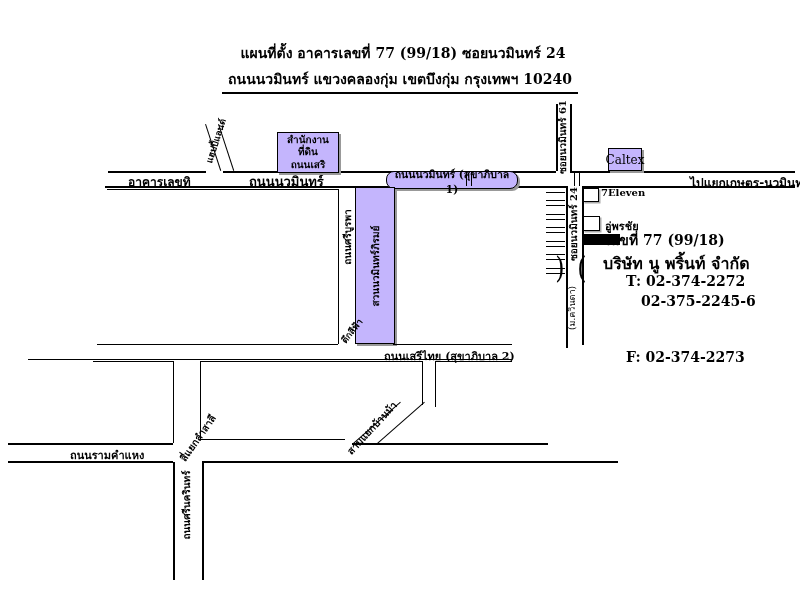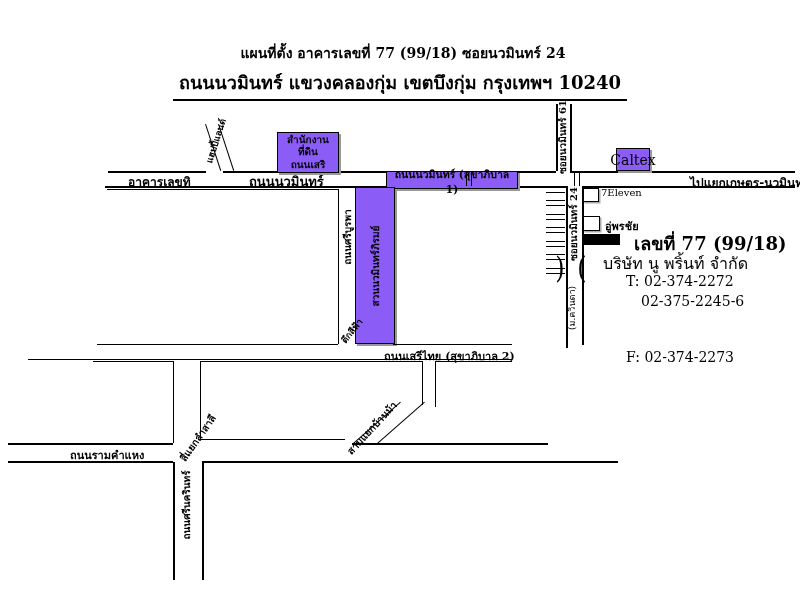--- a/index.html
+++ b/index.html
@@ -4,76 +4,76 @@
 <style>
   html,body{margin:0;padding:0;background:#fff;}
   .map{position:relative;width:800px;height:600px;background:#fff;overflow:hidden;
        font-family:"DejaVu Serif","Liberation Serif",serif;color:#000;}
   .hline{position:absolute;height:0;border-top:2px solid #000;}
   .hline.thin{border-top:1.5px solid #000;}
   .vline{position:absolute;width:0;border-left:2px solid #000;}
   .vline.thin{border-left:1.5px solid #000;}
   .dline{position:absolute;height:0;border-top:1.5px solid #000;transform-origin:0 0;}
   .lbl{position:absolute;white-space:nowrap;font-weight:bold;font-size:12px;}
-  .lbl.plain{font-weight:normal;}
+  .lbl.plain{font-weight:bold;}
   .vlabel{position:absolute;white-space:nowrap;font-size:10px;font-weight:bold;
           transform:translate(-50%,-50%) rotate(-90deg);}
   .dlabel{position:absolute;white-space:nowrap;font-size:10px;font-weight:bold;}
-  .box{position:absolute;border:1.5px solid #000;background:#8b5cf6;
+  .box{position:absolute;border:1.5px solid #000;background:#c4b5fd;
        box-shadow:2px 2px 0 #999;display:flex;align-items:center;justify-content:center;
        text-align:center;}
   .smallbox{position:absolute;border:1.2px solid #000;background:#fff;box-shadow:1.5px 1.5px 0 #aaa;}
   .blackbox{position:absolute;background:#000;}
   .ladder{position:absolute;width:19px;height:4px;border-top:1px solid #000;border-bottom:1px solid #000;}
   .bridge{position:absolute;font-size:30px;line-height:1;font-weight:normal;transform:scaleX(.8);}
   .title-wrap{position:absolute;left:0;right:0;text-align:center;}
   .t1{font-size:14px;font-weight:bold;padding-left:6px;}
-  .t2{font-size:18px;font-weight:bold;display:inline-block;border-bottom:2px solid #000;padding:0 6px 2px 6px;}
+  .t2{font-size:14px;font-weight:bold;display:inline-block;border-bottom:2px solid #000;padding:0 6px 2px 6px;}
 </style>
 </head>
 <body>
 
 <div class="map">
 
   <div class="title-wrap" style="top:42px;">
     <div class="t1">แผนที่ตั้ง อาคารเลขที่ 77 (99/18) ซอยนวมินทร์ 24</div>
     <div style="height:4px;"></div>
     <div class="t2">ถนนนวมินทร์ แขวงคลองกุ่ม เขตบึงกุ่ม กรุงเทพฯ 10240</div>
   </div>
 
   <div class="hline" style="left:108px;top:171px;width:98px;"></div>
   <div class="hline" style="left:223px;top:171px;width:333px;"></div>
   <div class="hline" style="left:570px;top:171px;width:225px;"></div>
   <div class="hline" style="left:105px;top:186px;width:461px;"></div>
   <div class="hline" style="left:582px;top:186px;width:213px;"></div>
 
   <div class="lbl" style="left:128px;top:172px;">อาคารเลขทิ</div>
   <div class="lbl" style="left:249px;top:171px;font-size:13px;">ถนนนวมินทร์</div>
-  <div class="box" style="left:386px;top:171px;width:130px;height:16px;font-size:10.5px;font-weight:bold;">ถนนนวมินทร์ (สุขาภิบาล 1)</div>
+  <div class="box" style="left:386px;top:171px;width:130px;height:16px;font-size:10.5px;font-weight:bold;border-radius:8px;">ถนนนวมินทร์ (สุขาภิบาล 1)</div>
   <div class="lbl" style="left:690px;top:173px;">ไปแยกเกษตร-นวมินทร์</div>
 
   <div class="vline thin" style="left:466px;top:172px;height:14px;"></div>
   <div class="vline thin" style="left:471px;top:172px;height:14px;"></div>
   <div class="vline thin" style="left:574px;top:172px;height:14px;"></div>
   <div class="vline thin" style="left:579px;top:172px;height:14px;"></div>
 
   <div class="dline" style="left:206px;top:124px;width:49px;transform:rotate(71.9deg);"></div>
   <div class="dline" style="left:219px;top:124px;width:49px;transform:rotate(71.9deg);"></div>
   <div class="dlabel" style="left:216px;top:141px;font-size:9px;transform:translate(-50%,-50%) rotate(-72deg);">แฮปปี้แลนด์</div>
 
   <div class="box" style="left:277px;top:132px;width:60px;height:39px;font-size:10px;font-weight:bold;flex-direction:column;line-height:1.25;">
     <div>สำนักงานที่ดิน</div>
     <div>ถนนเสริ</div>
   </div>
 
   <div class="vline" style="left:556px;top:104px;height:67px;"></div>
   <div class="vline" style="left:570px;top:104px;height:67px;"></div>
   <div class="vlabel" style="left:562px;top:137px;">ซอยนวมินทร์ 61</div>
 
-  <div class="box" style="left:608px;top:148px;width:32px;height:21px;font-size:14px;margin-left:8px;">Caltex</div>
+  <div class="box" style="left:608px;top:148px;width:32px;height:21px;font-size:12px;">Caltex</div>
 
   <div class="vline" style="left:566px;top:186px;height:162px;"></div>
   <div class="vline" style="left:582px;top:186px;height:159px;"></div>
   <div class="vlabel" style="left:573px;top:224px;">ซอยนวมินทร์ 24</div>
 
   <div class="ladder" style="left:546px;top:187px;"></div>
   <div class="ladder" style="left:546px;top:200px;"></div>
   <div class="ladder" style="left:546px;top:214px;"></div>
   <div class="ladder" style="left:546px;top:227px;"></div>
   <div class="ladder" style="left:546px;top:241px;"></div>
@@ -85,21 +85,21 @@
 
   <div class="vlabel" style="left:572px;top:308px;font-size:9px;font-weight:normal;">(ม.ควินดา)</div>
 
   <div class="smallbox" style="left:583px;top:188px;width:14px;height:12px;"></div>
   <div class="lbl plain" style="left:601px;top:187px;font-size:10px;">7Eleven</div>
 
   <div class="smallbox" style="left:583px;top:216px;width:15px;height:13px;"></div>
   <div class="lbl" style="left:605px;top:217px;font-size:11px;">อู่พรชัย</div>
 
   <div class="blackbox" style="left:583px;top:234px;width:37px;height:11px;"></div>
-  <div class="lbl" style="left:634px;top:229px;font-size:18px;">เลขที่ 77 (99/18)</div>
+  <div class="lbl" style="left:606px;top:229px;font-size:14px;">เลขที่ 77 (99/18)</div>
 
   <div class="lbl plain" style="left:603px;top:251px;font-size:16px;">บริษัท นู พริ้นท์ จำกัด</div>
   <div class="lbl plain" style="left:626px;top:273px;font-size:14px;">T: 02-374-2272</div>
   <div class="lbl plain" style="left:641px;top:293px;font-size:14px;">02-375-2245-6</div>
   <div class="lbl plain" style="left:626px;top:313px;font-size:14px;margin-top:36px;">F: 02-374-2273</div>
 
   <div class="hline thin" style="left:107px;top:189px;width:231px;"></div>
   <div class="vline thin" style="left:338px;top:189px;height:155px;"></div>
   <div class="hline thin" style="left:97px;top:344px;width:241px;"></div>
 

